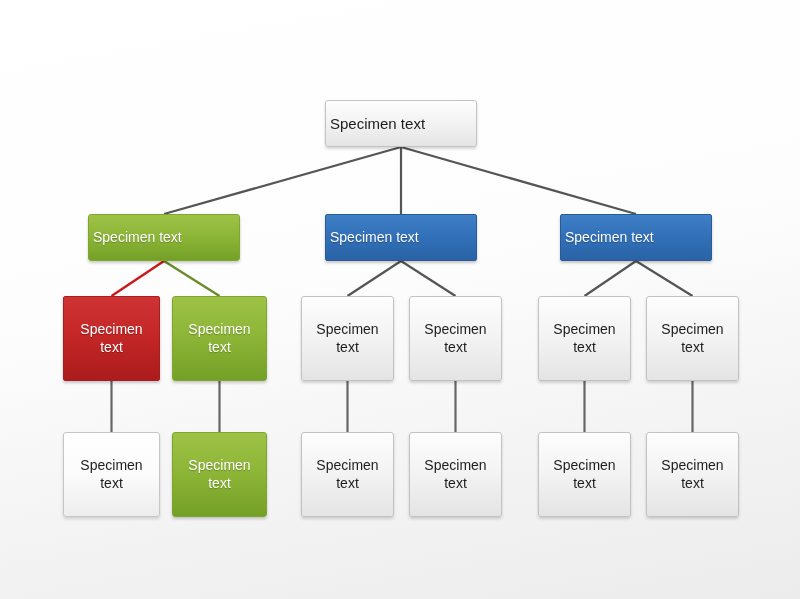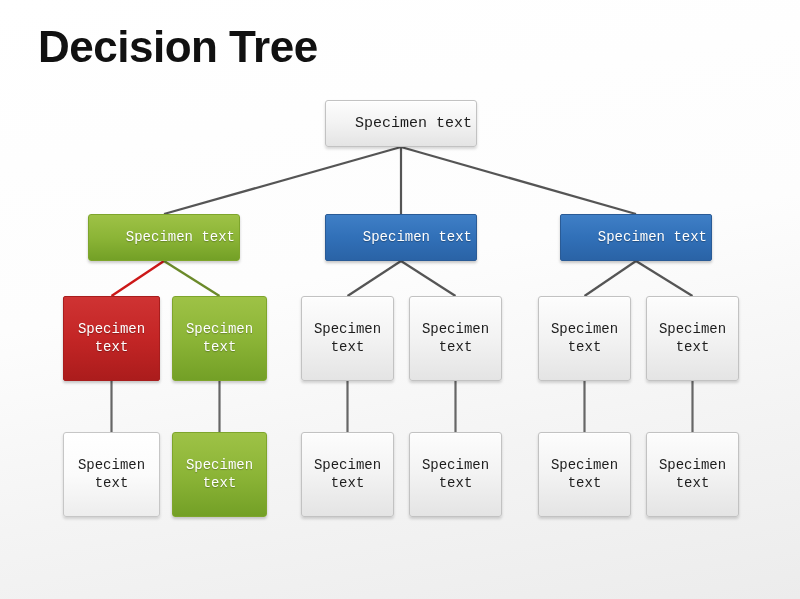--- a/index.html
+++ b/index.html
@@ -29,24 +29,24 @@
   #edges {
     position: absolute; left: 0; top: 0;
     width: 800px; height: 599px;
     pointer-events: none;
   }
   .node {
     position: absolute;
     box-sizing: border-box;
     display: flex;
     align-items: center;
-    justify-content: flex-end;
+    justify-content: flex-start;
     text-align: center;
     line-height: 1.28;
-    font-family: Liberation Mono, monospace;
+    font-family: Liberation Sans, sans-serif;
     z-index: 5;
   }
   .node .lbl { display: block; padding: 0 4px; }
 
   
   .n-gray {
     background: linear-gradient(180deg, #fdfdfd 0%, #f3f3f3 48%, #e4e4e4 100%);
     border: 1px solid #c2c2c2;
     color: #1d1d1d;
     border-radius: 3px;
@@ -86,21 +86,20 @@
     border-radius: 2px;
     box-shadow: 0 2px 3px rgba(0,0,0,0.22);
     text-shadow: 0 1px 1px rgba(0,0,0,0.3);
   }
 </style>
 </head>
 <body>
 
 <div id="slide">
 
-  <div id="title">Decision Tree</div>
 
   <svg id="edges" viewBox="0 0 800 599" width="800" height="599" xmlns="http://www.w3.org/2000/svg">
       <line x1="401" y1="147" x2="164" y2="214" stroke="#555555" stroke-width="2.2" stroke-linecap="butt"></line>
       <line x1="401" y1="147" x2="401" y2="214" stroke="#555555" stroke-width="2.2" stroke-linecap="butt"></line>
       <line x1="401" y1="147" x2="636" y2="214" stroke="#555555" stroke-width="2.2" stroke-linecap="butt"></line>
       <line x1="164" y1="261" x2="111.5" y2="296" stroke="#cc1818" stroke-width="2.4" stroke-linecap="butt"></line>
       <line x1="164" y1="261" x2="219.5" y2="296" stroke="#6b8a2a" stroke-width="2.4" stroke-linecap="butt"></line>
       <line x1="401" y1="261" x2="347.5" y2="296" stroke="#555555" stroke-width="2.2" stroke-linecap="butt"></line>
       <line x1="401" y1="261" x2="455.5" y2="296" stroke="#555555" stroke-width="2.2" stroke-linecap="butt"></line>
       <line x1="636" y1="261" x2="584.5" y2="296" stroke="#555555" stroke-width="2.2" stroke-linecap="butt"></line>

